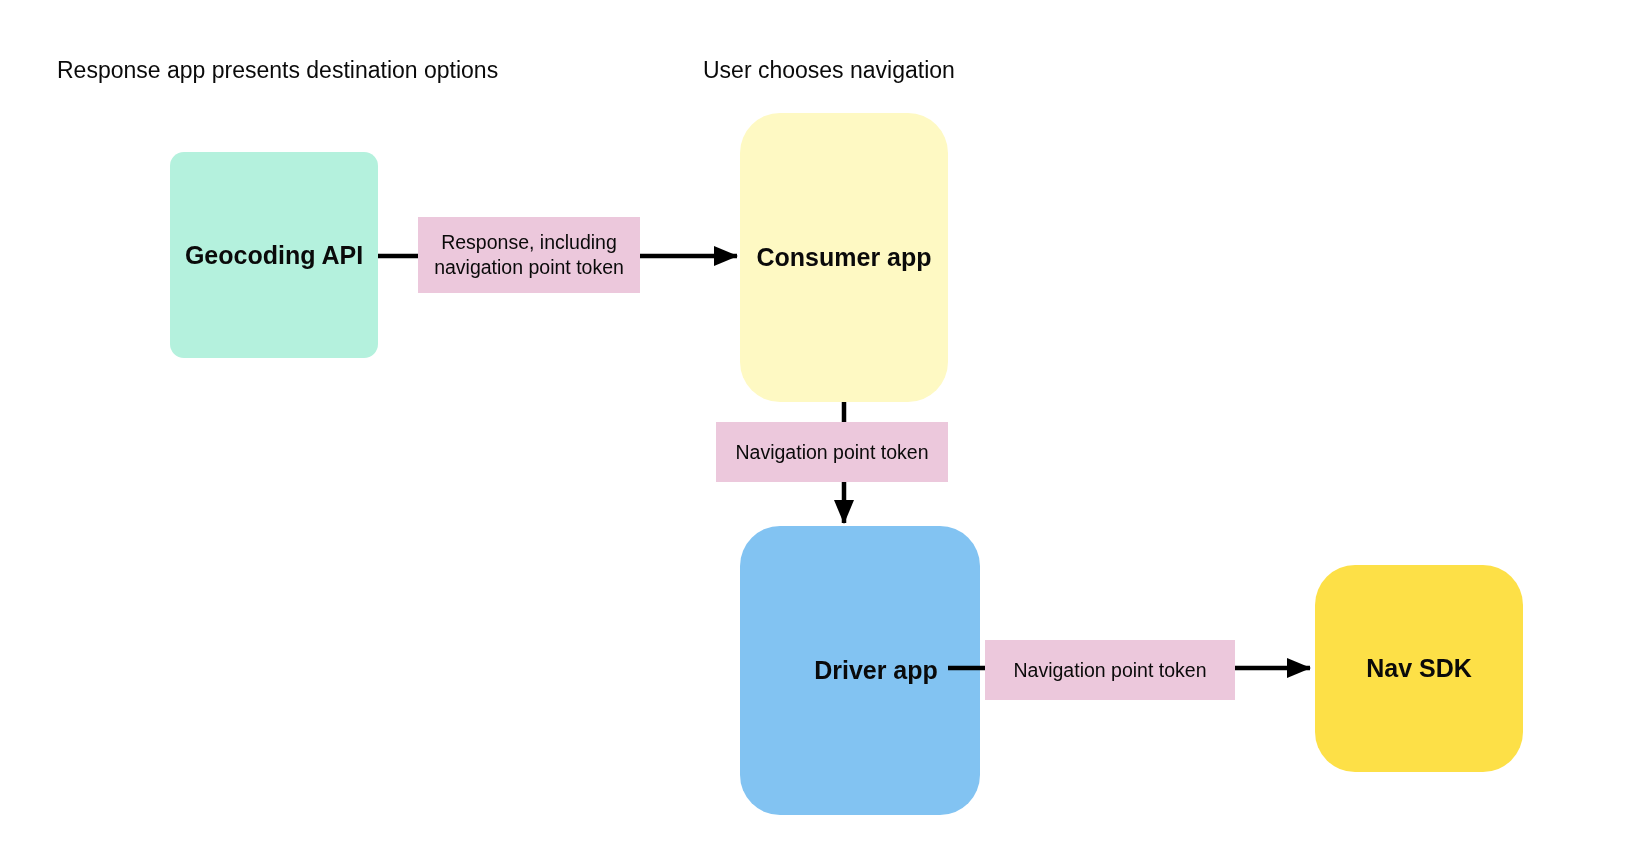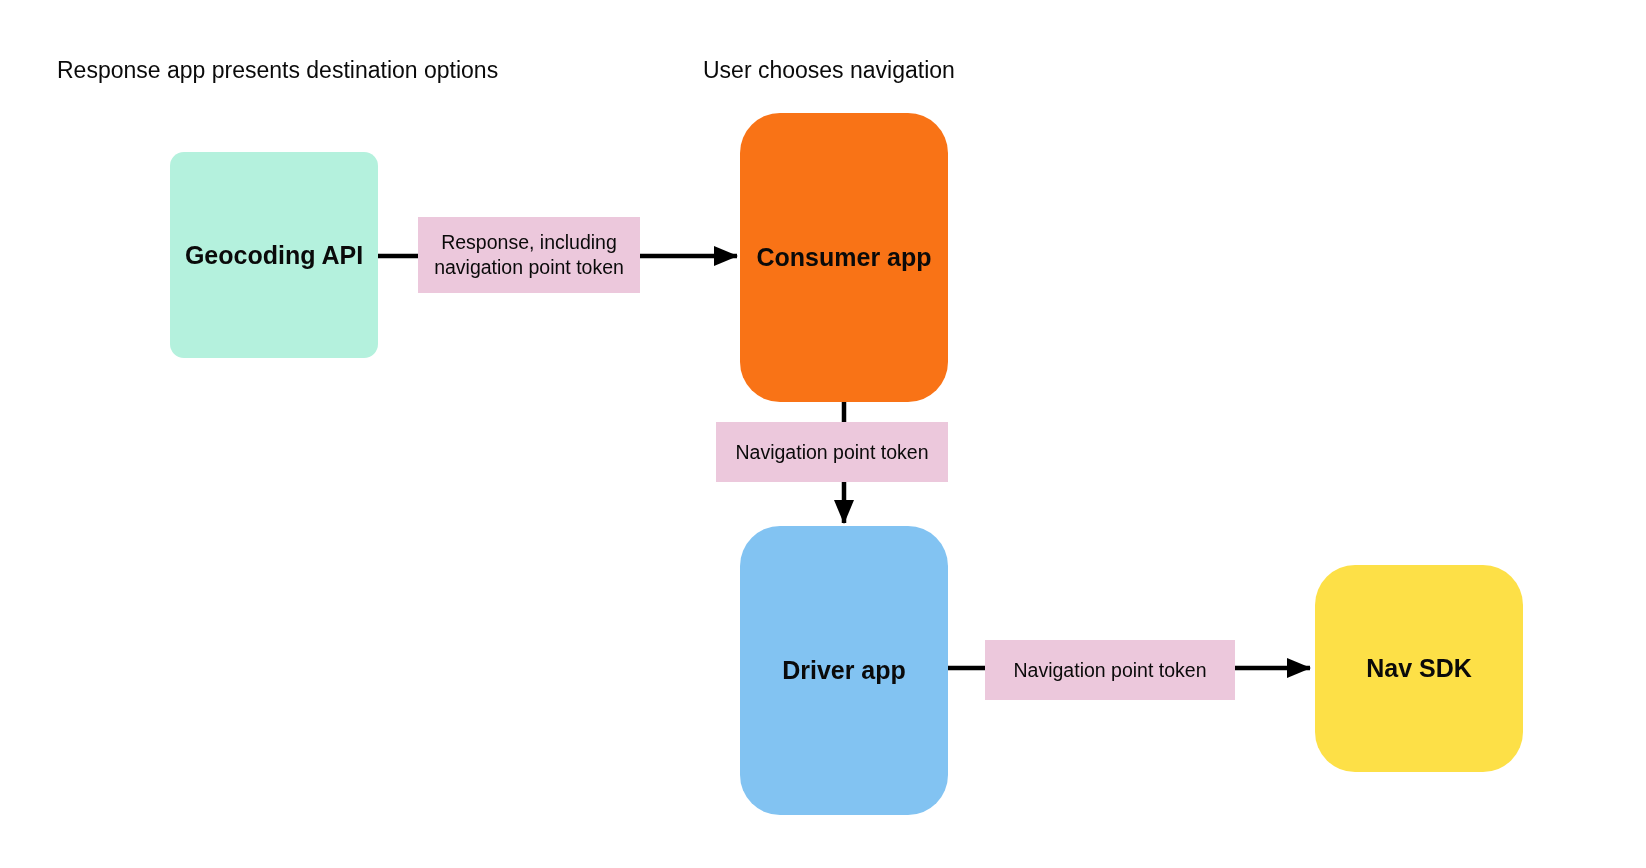--- a/index.html
+++ b/index.html
@@ -87,24 +87,24 @@
       </marker>
     </defs>
     <line class="arrow-line" x1="378" y1="256" x2="737" y2="256" marker-end="url(#arrowhead)"></line>
     <line class="arrow-line" x1="844" y1="402" x2="844" y2="523" marker-end="url(#arrowhead)"></line>
     <line class="arrow-line" x1="948" y1="668" x2="1310" y2="668" marker-end="url(#arrowhead)"></line>
   </svg>
 
   <div class="node geocoding" style="background-color: rgb(180, 241, 221); border-radius: 14px;">
     <span>Geocoding API</span>
   </div>
-  <div class="node consumer" style="background-color: #f97316; text-align: right;">
+  <div class="node consumer" style="background-color: #fef9c3; text-align: right;">
     <span>Consumer app</span>
   </div>
-  <div class="node driver" style="background-color: rgb(130, 195, 242);">
+  <div class="node driver" style="background-color: rgb(130, 195, 242); padding-left: 32px;">
     <span>Driver app</span>
   </div>
   <div class="node navsdk" style="background-color: #fde047;">
     <span>Nav SDK</span>
   </div>
 
   <div class="edge-label el1" style="background-color: rgb(236, 200, 220);">Response, including navigation point token</div>
   <div class="edge-label el2" style="background-color: rgb(236, 200, 220);">Navigation point token</div>
   <div class="edge-label el3" style="background-color: rgb(236, 200, 220);">Navigation point token</div>
 

